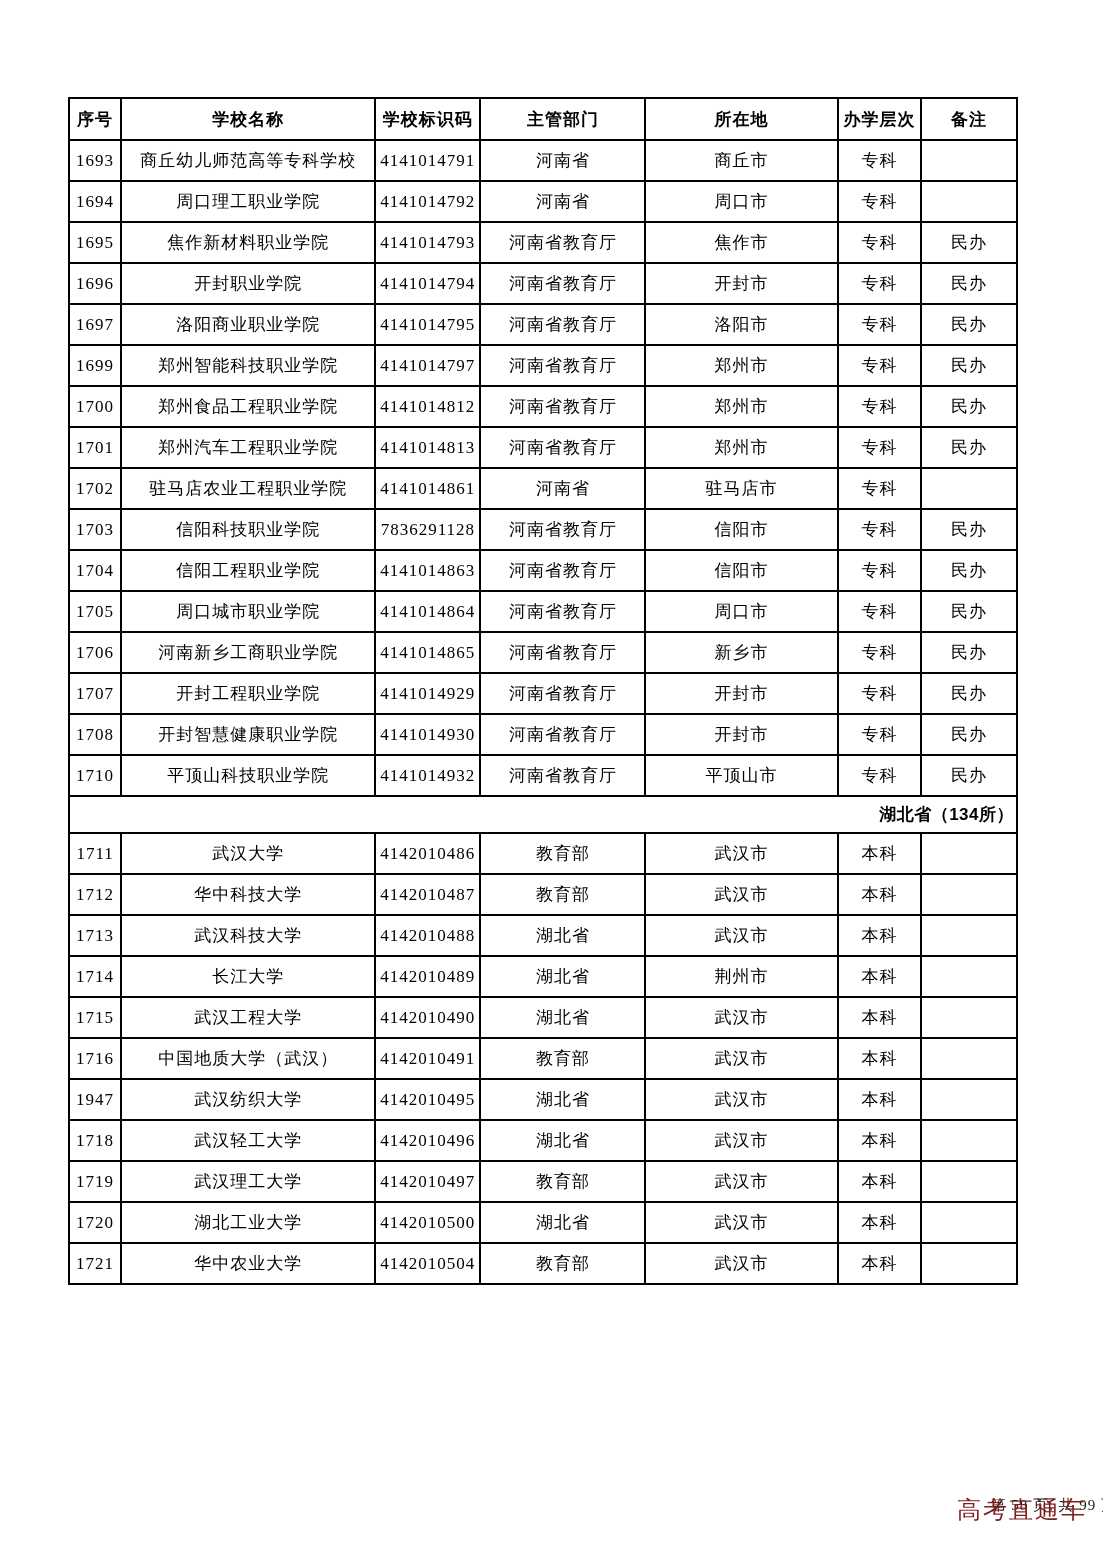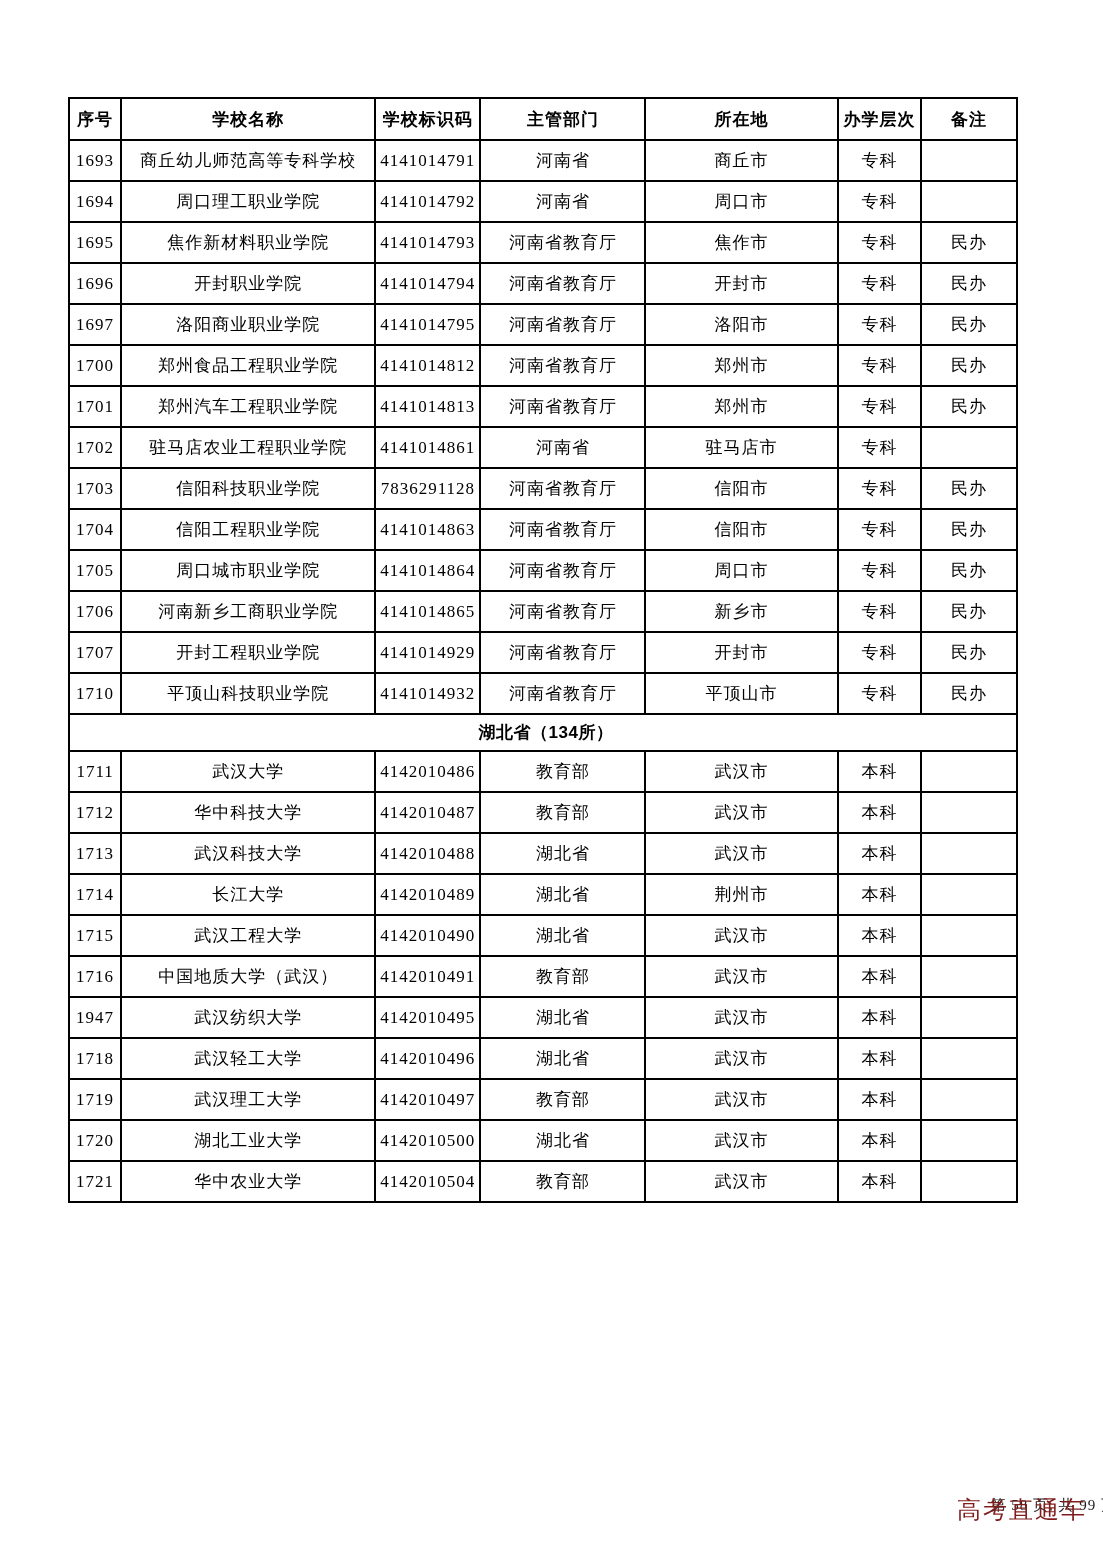--- a/index.html
+++ b/index.html
@@ -41,21 +41,21 @@
     font-family: "Liberation Sans", "DejaVu Sans", sans-serif;
     font-weight: bold;
     font-size: 17px;
   }
   .univ-table td {
     height: 41px;
     font-family: "Liberation Serif", "DejaVu Serif", serif;
     font-weight: normal;
   }
   .univ-table td.section-cell {
-    text-align: center;
+    text-align: right;
     padding-left: 8px;
     height: 37px;
     font-family: "Liberation Sans", "DejaVu Sans", sans-serif;
     font-weight: bold;
     font-size: 17px;
     letter-spacing: 0.5px;
   }
   .footer-page {
     position: absolute;
     left: 14px; top: 1496px;
@@ -141,20 +141,29 @@
         <tr>
           <td>1697</td>
           <td>洛阳商业职业学院</td>
           <td>4141014795</td>
           <td>河南省教育厅</td>
           <td>洛阳市</td>
           <td>专科</td>
           <td>民办</td>
         </tr>
         <tr>
+          <td>1699</td>
+          <td>郑州智能科技职业学院</td>
+          <td>4141014797</td>
+          <td>河南省教育厅</td>
+          <td>郑州市</td>
+          <td>专科</td>
+          <td>民办</td>
+        </tr>
+        <tr>
           <td>1700</td>
           <td>郑州食品工程职业学院</td>
           <td>4141014812</td>
           <td>河南省教育厅</td>
           <td>郑州市</td>
           <td>专科</td>
           <td>民办</td>
         </tr>
         <tr>
           <td>1701</td>
@@ -213,20 +222,29 @@
         <tr>
           <td>1707</td>
           <td>开封工程职业学院</td>
           <td>4141014929</td>
           <td>河南省教育厅</td>
           <td>开封市</td>
           <td>专科</td>
           <td>民办</td>
         </tr>
         <tr>
+          <td>1708</td>
+          <td>开封智慧健康职业学院</td>
+          <td>4141014930</td>
+          <td>河南省教育厅</td>
+          <td>开封市</td>
+          <td>专科</td>
+          <td>民办</td>
+        </tr>
+        <tr>
           <td>1710</td>
           <td>平顶山科技职业学院</td>
           <td>4141014932</td>
           <td>河南省教育厅</td>
           <td>平顶山市</td>
           <td>专科</td>
           <td>民办</td>
         </tr>
         <tr>
           <td colspan="7" class="section-cell">湖北省（134所）</td>

